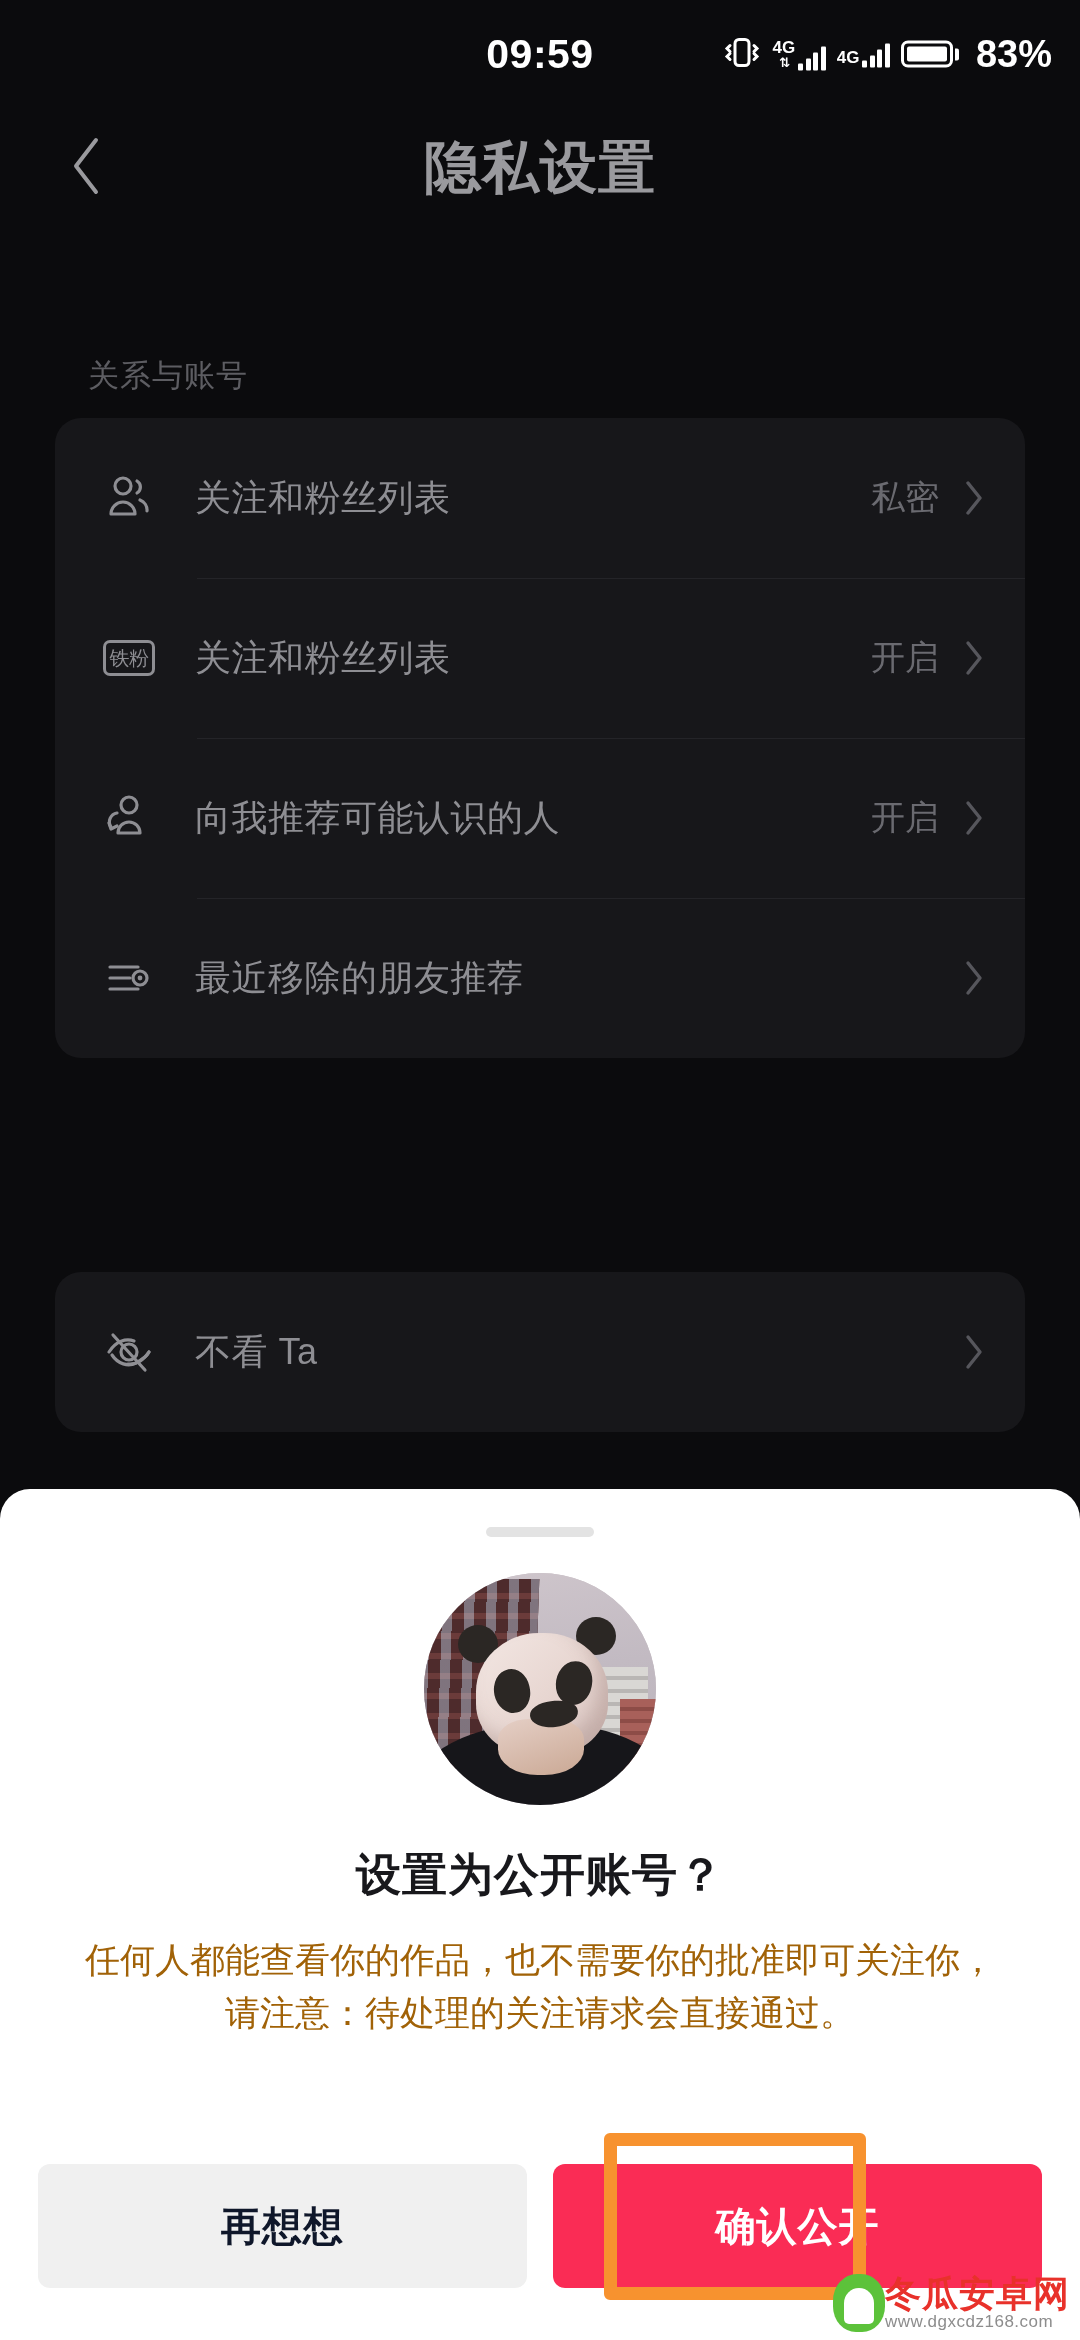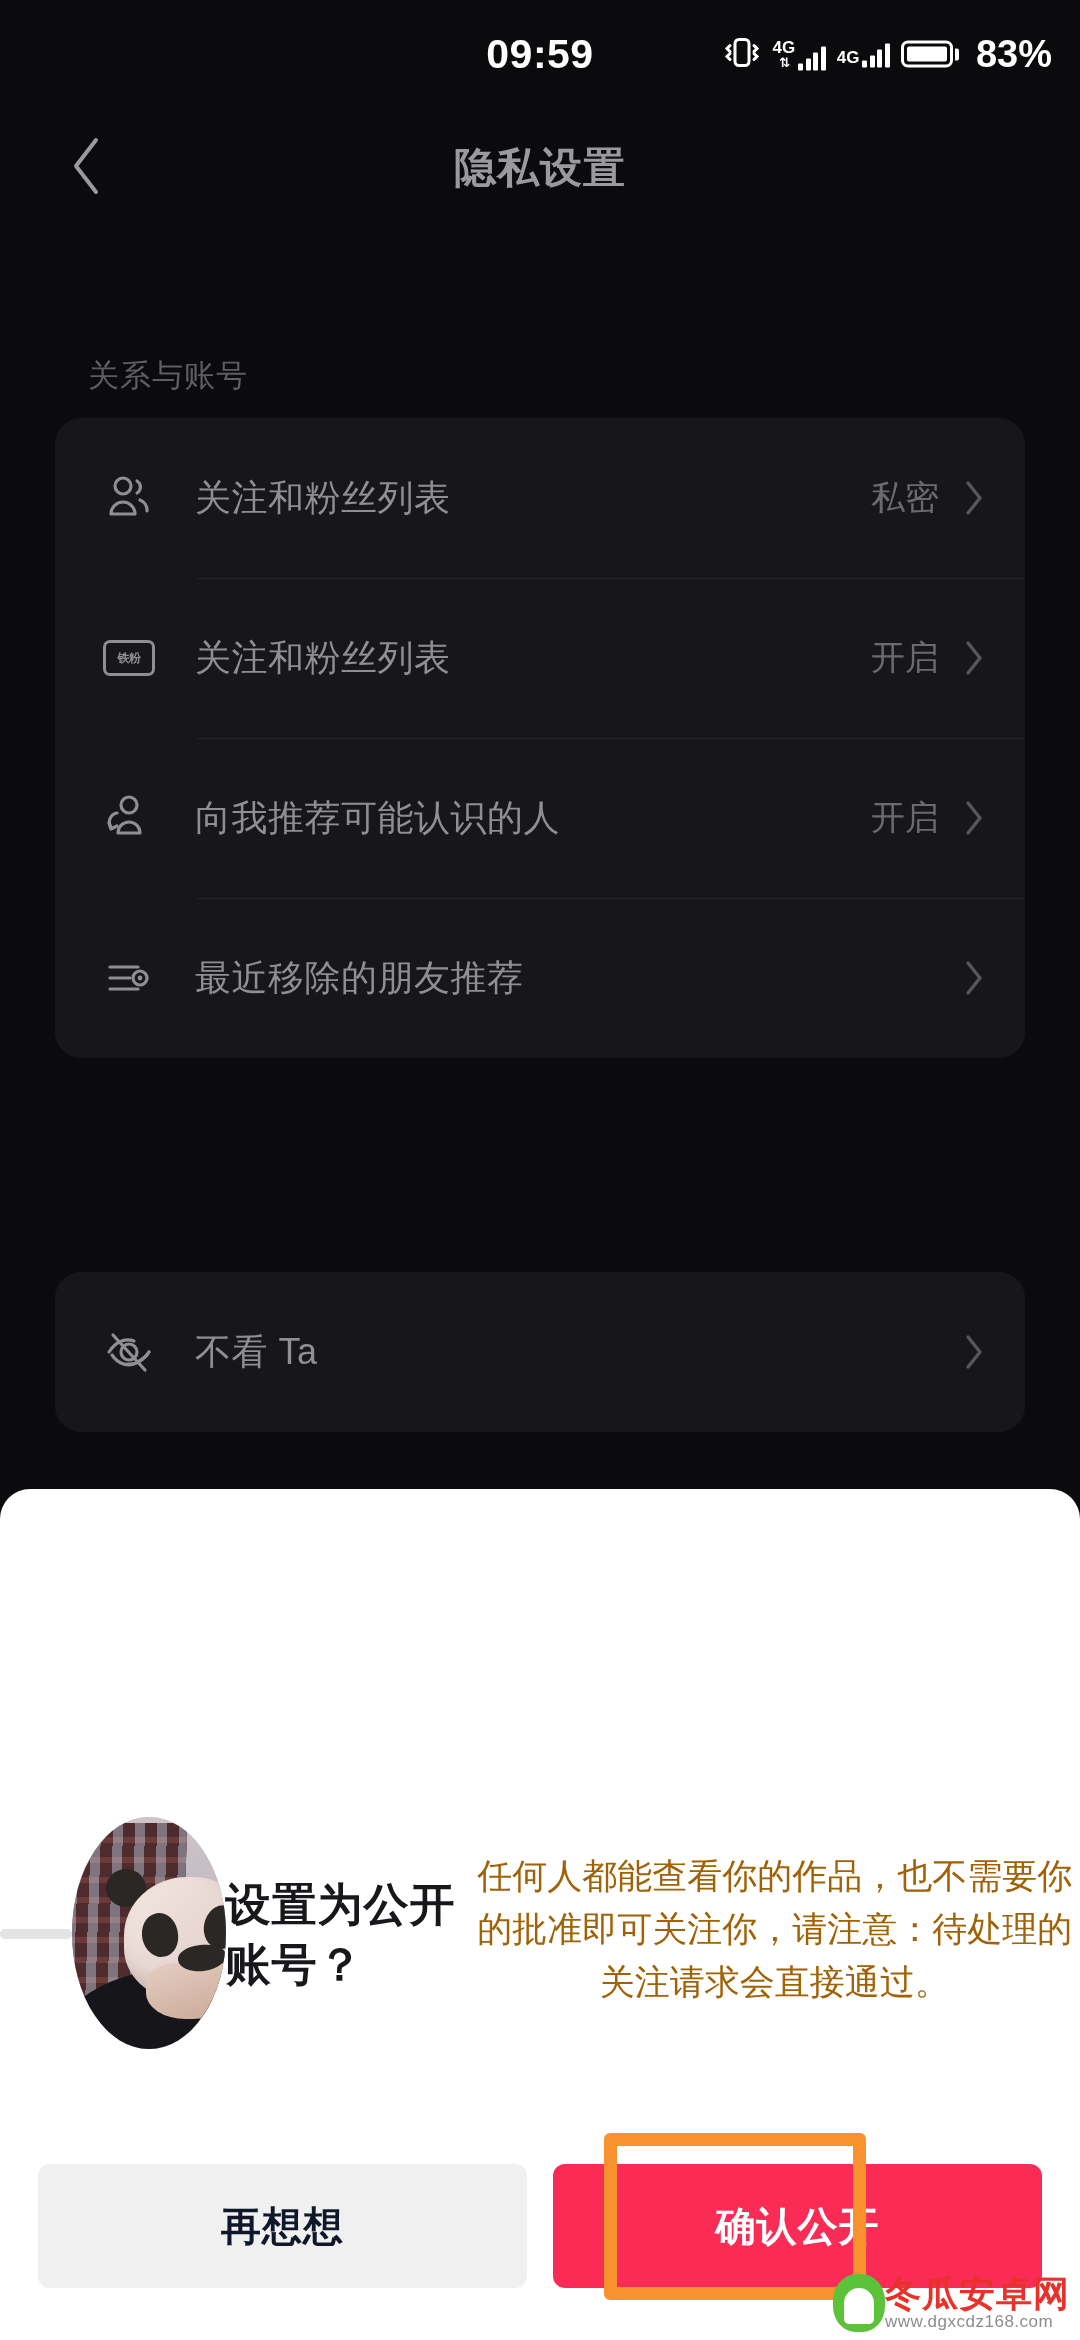--- a/index.html
+++ b/index.html
@@ -49,21 +49,21 @@
   .navbar{
     position:absolute; top:108px; left:0; width:1080px; height:120px;
     display:flex; align-items:center;
   }
   .nav-back{
     position:absolute; left:44px; width:84px; height:84px;
     display:flex; align-items:center; justify-content:center;
   }
   .nav-title{
     width:100%; text-align:center; color:#9a9a9e;
-    font-size:42px; font-weight:700; letter-spacing:1px;
+    font-size:57px; font-weight:700; letter-spacing:1px;
   }
 
   
   .section-label{
     position:absolute; left:88px; top:355px;
     color:#5d5d62; font-size:31px; letter-spacing:1px;
   }
 
   
   .card{
@@ -91,28 +91,28 @@
   }
   .row-value{
     color:#6a6a70; font-size:34px; margin-right:22px;
   }
   .row-chevron{ width:26px; height:44px; flex:none;
     display:flex; align-items:center; justify-content:center; }
 
   .badge-ico{
     width:52px; height:36px; border:3px solid #8e8e93; border-radius:7px;
     display:flex; align-items:center; justify-content:center;
-    color:#8e8e93; font-size:12px; font-weight:700; letter-spacing:-.5px;
+    color:#8e8e93; font-size:20px; font-weight:400; letter-spacing:-.5px;
   }
 
   
   .sheet{
     position:absolute; left:0; bottom:0; width:1080px; height:851px;
     background:#ffffff; border-radius:30px 30px 0 0;
-    display:flex; flex-direction:row; align-items:center;
+    display:flex; flex-direction:column; align-items:center;
   }
   .sheet-handle{
     width:108px; height:10px; background:#e3e3e3; border-radius:6px;
     margin-top:38px;
   }
   .avatar-wrap{
     margin-top:36px; width:232px; height:232px; border-radius:50%;
     overflow:hidden; position:relative; background:#c9bfc4;
   }
   .avatar-sky{

